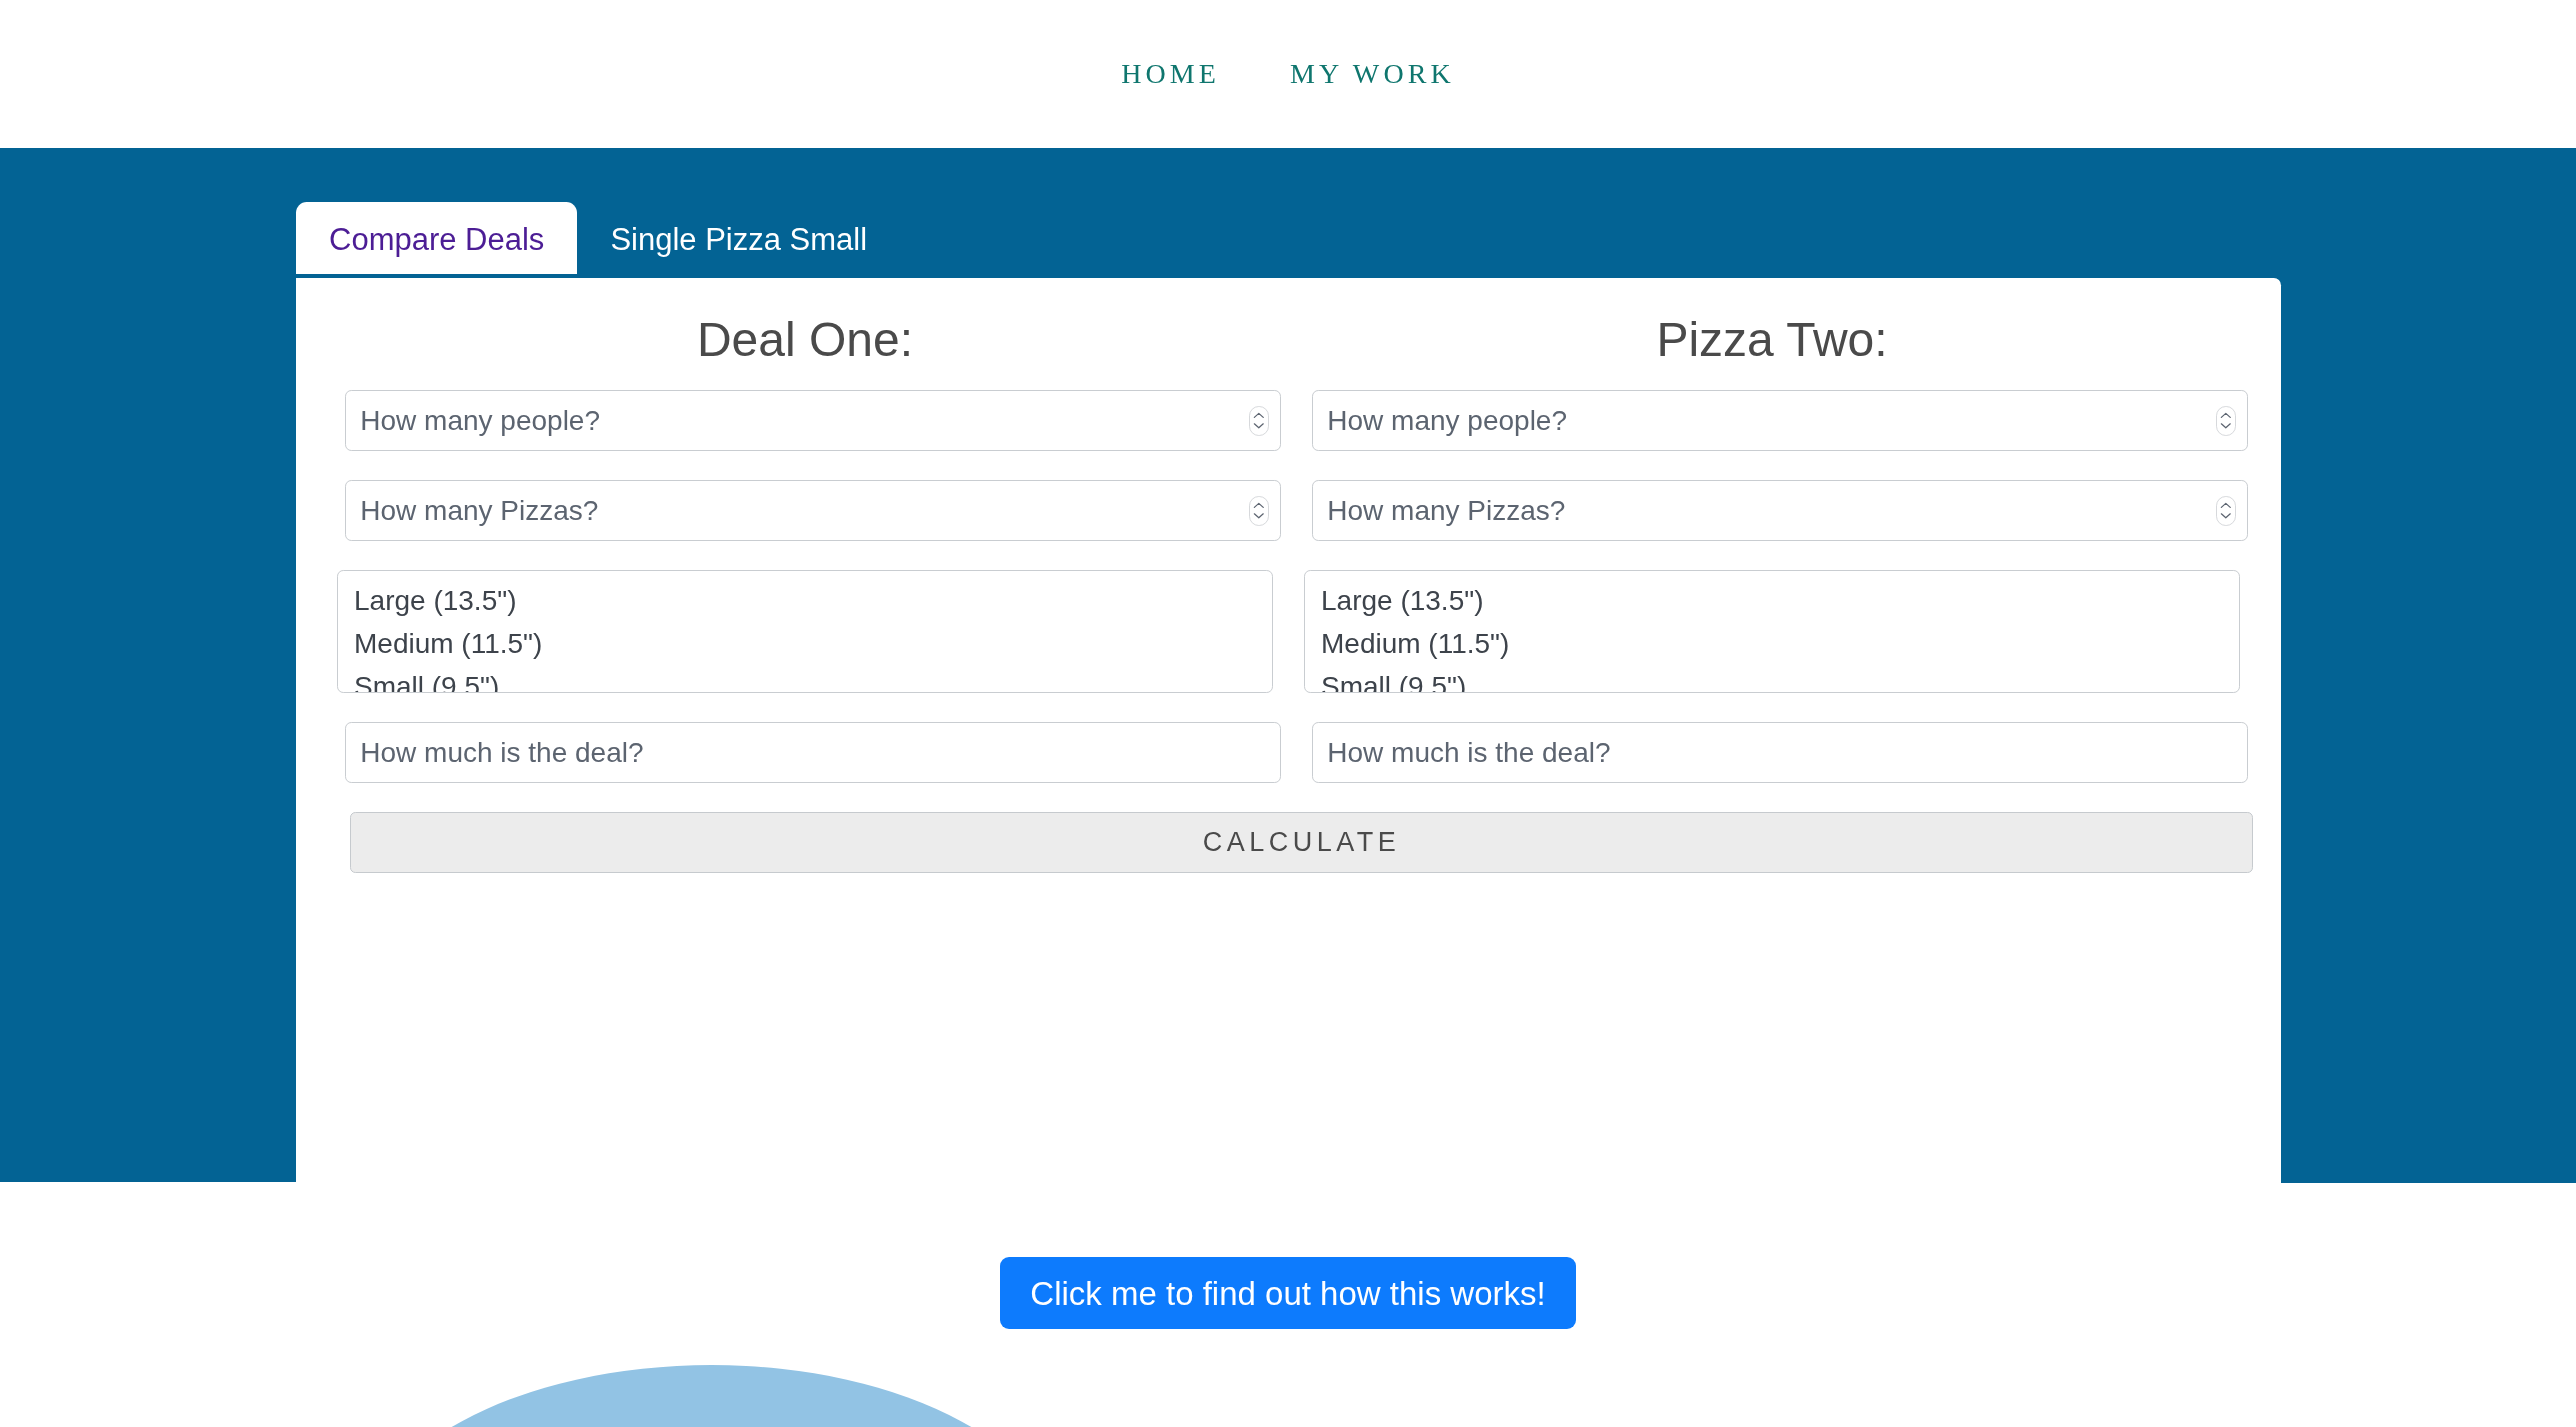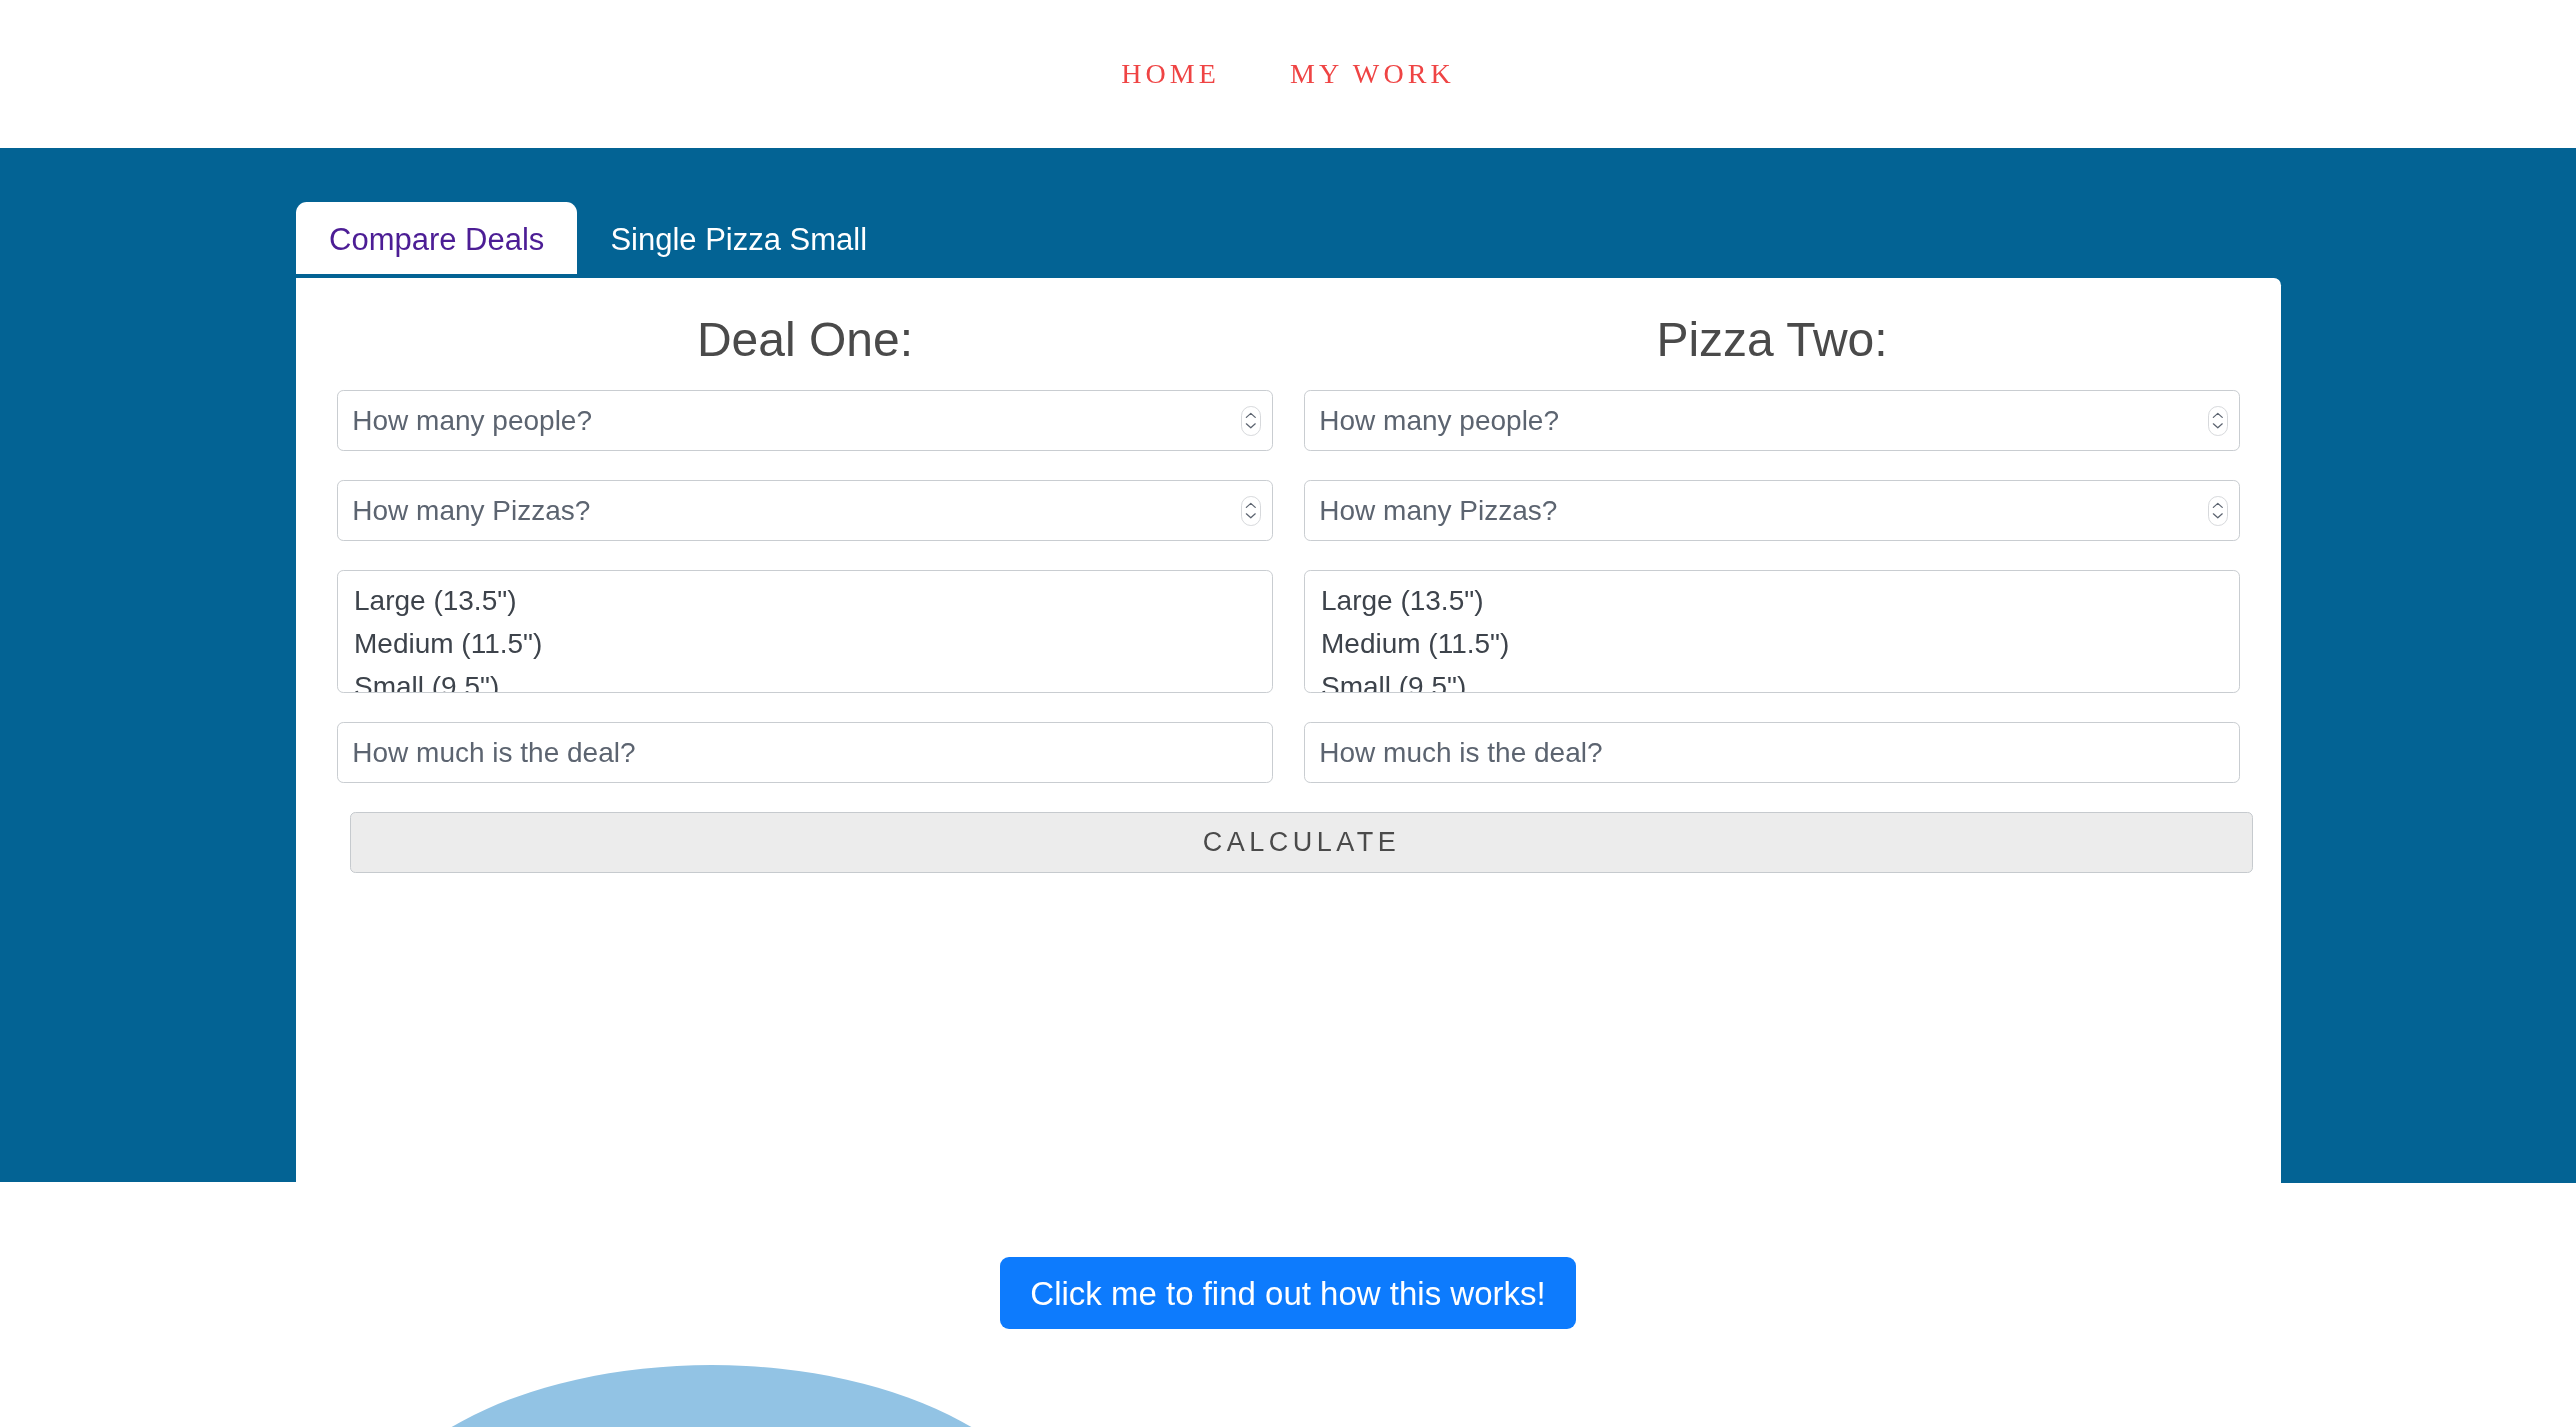--- a/index.html
+++ b/index.html
@@ -19,21 +19,21 @@
     position: absolute; top: 0; left: 0;
     width: 2576px; height: 148px;
     background: #ffffff;
     display: flex; align-items: center; justify-content: center;
   }
   .nav-links { display: flex; align-items: center; gap: 70px; }
   .nav-link {
     font-family: "Liberation Serif", serif;
     font-size: 28px;
     letter-spacing: 4.1px;
-    color: #ef4444;
+    color: #0f766e;
     text-transform: uppercase;
     text-decoration: none;
     cursor: pointer;
     white-space: nowrap;
     text-align: center;
   }
 
   
   .hero {
     position: absolute; top: 148px; left: 0;
@@ -93,20 +93,21 @@
     font-weight: 400;
     margin: 9px 0 23px 0;
     line-height: 1.15;
   }
 
   
   .field {
     position: relative;
     width: 100%;
     margin-bottom: 29px;
+    margin-left: 8px;
   }
   .ctrl {
     width: 100%;
     height: 61px;
     border: 0.9px solid #c9cdd1;
     border-radius: 6.3px;
     background: #ffffff;
     font-family: "Liberation Sans", sans-serif;
     font-size: 28px;
     color: #5c6470;

